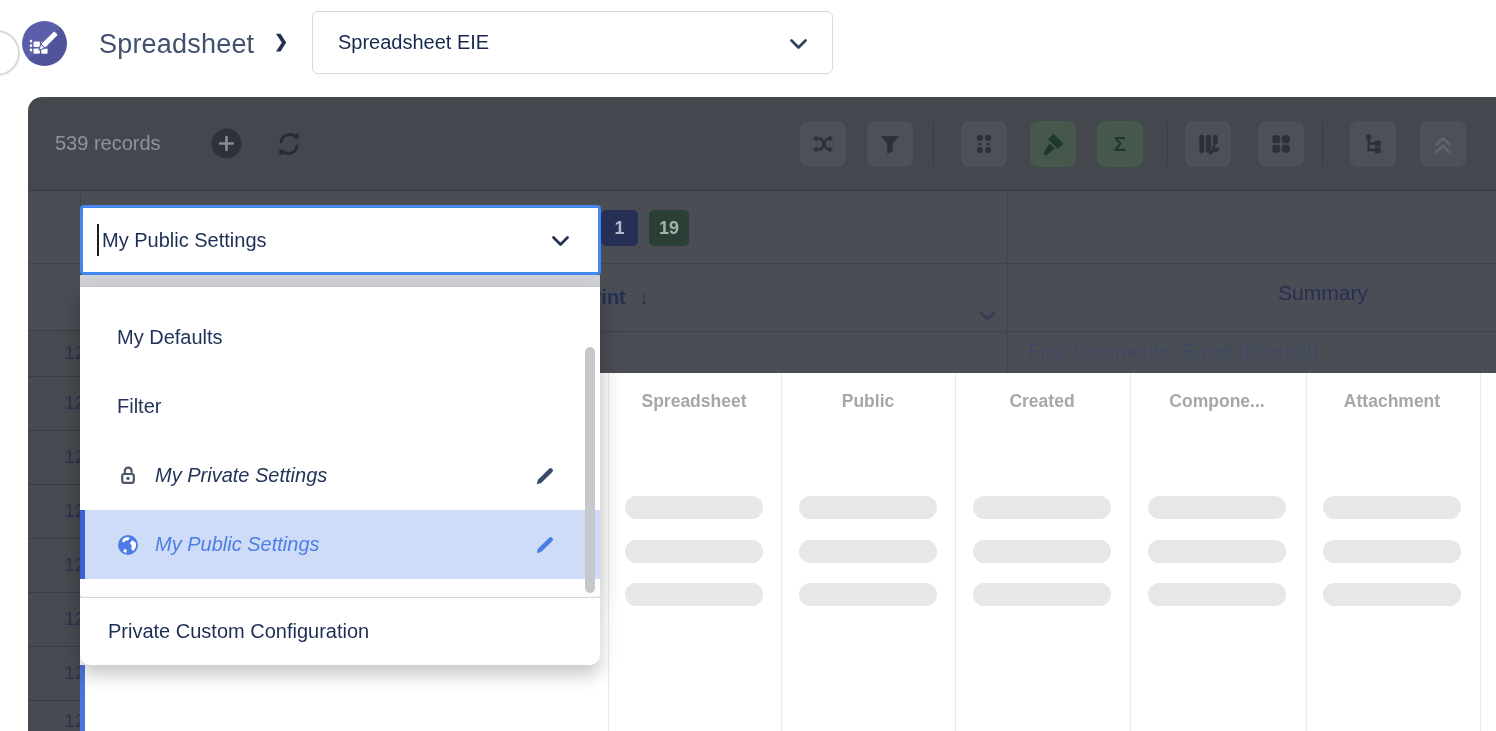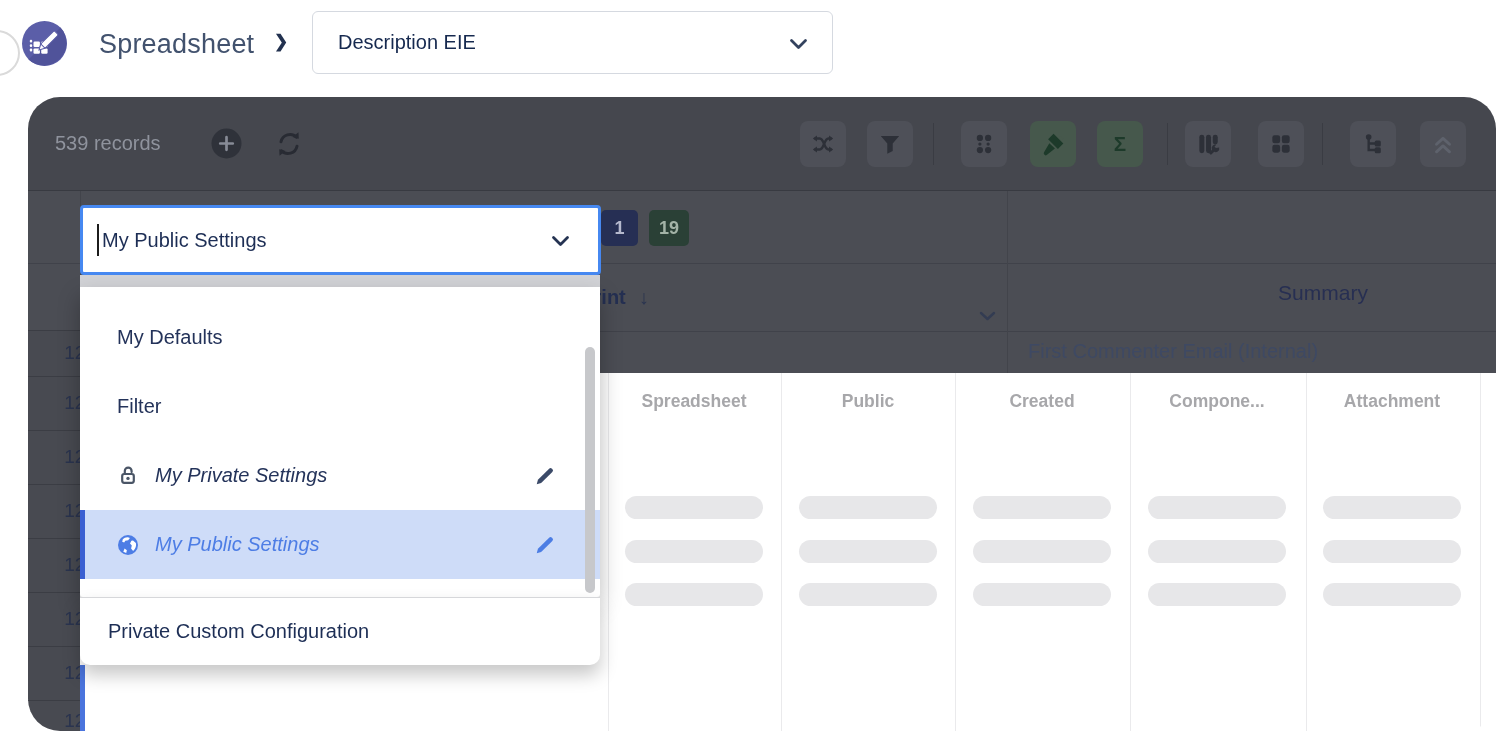--- a/index.html
+++ b/index.html
@@ -13,21 +13,21 @@
                     border:2px solid #dadada; border-radius:50%; background:#fff; }
   #app-title { position:absolute; left:99px; top:29px; font-size:27px; color:#42526e; letter-spacing:.2px;text-align:center; }
   #crumb { position:absolute; left:274px; top:31px; font-size:17px; font-weight:700; color:#22314f; }
   #view-select { position:absolute; left:312px; top:11px; width:521px; height:63px; background:#fff;
                  border:1px solid #d5d9e0; border-radius:6px; cursor:pointer; }
   #view-select .val { position:absolute; left:25px; top:0; line-height:61px; font-size:20px; color:#16294f; }
   #view-select svg { position:absolute; right:24px; top:26px; }
 
   
   #widget { position:absolute; left:28px; top:97px; width:1468px; height:634px; background:#fff;
-            border-top-left-radius:14px; overflow:hidden;border-radius:32px; }
+            border-top-left-radius:14px; overflow:hidden; }
 
   #wtoolbar { position:absolute; left:0; top:0; width:1468px; height:93px; background:#45474e; }
   #records { position:absolute; left:27px; top:0; height:93px; line-height:93px; font-size:20px; color:#8f939d; }
   .plus-btn { position:absolute; left:183px; top:31px; width:31px; height:31px; border:none; background:transparent; cursor:pointer; }
   .refresh-btn { position:absolute; left:246px; top:32px; width:30px; height:30px; border:none; background:transparent; cursor:pointer; }
   .tb-btn { position:absolute; top:24px; width:46px; height:46px; border:none; border-radius:8px;
             background:#4e5058; cursor:pointer; display:flex; align-items:center; justify-content:center; }
   .tb-btn.active { background:#46584c; }
   .tb-div { position:absolute; top:26px; width:1px; height:42px; background:#3a3c43; }
 
@@ -94,21 +94,21 @@
       <rect x="7.8" y="27.6" width="2.4" height="2.8" rx="1" fill="#fff"></rect>
       <g transform="rotate(45 22.5 22.5)">
         <rect x="20.2" y="6.5" width="6" height="19" rx="1.4" fill="#fff" stroke="#5b5ea8" stroke-width="1"></rect>
         <path d="M20.2 25.5 h6 l-3 5.5 z" fill="#fff" stroke="#5b5ea8" stroke-width="1"></path>
       </g>
     </svg>
   </span>
   <span id="app-title">Spreadsheet</span>
   <span id="crumb">❯</span>
   <div id="view-select">
-    <span class="val">Description EIE</span>
+    <span class="val">Spreadsheet EIE</span>
     <svg width="19" height="12" viewBox="0 0 19 12">
       <polyline points="2.5,2.5 9.5,9.5 16.5,2.5" fill="none" stroke="#33425e" stroke-width="2.8" stroke-linecap="round" stroke-linejoin="round"></polyline>
     </svg>
   </div>
 </div>
 
 <div id="widget">
 
   <div id="wtoolbar">
     <span id="records">539 records</span>

